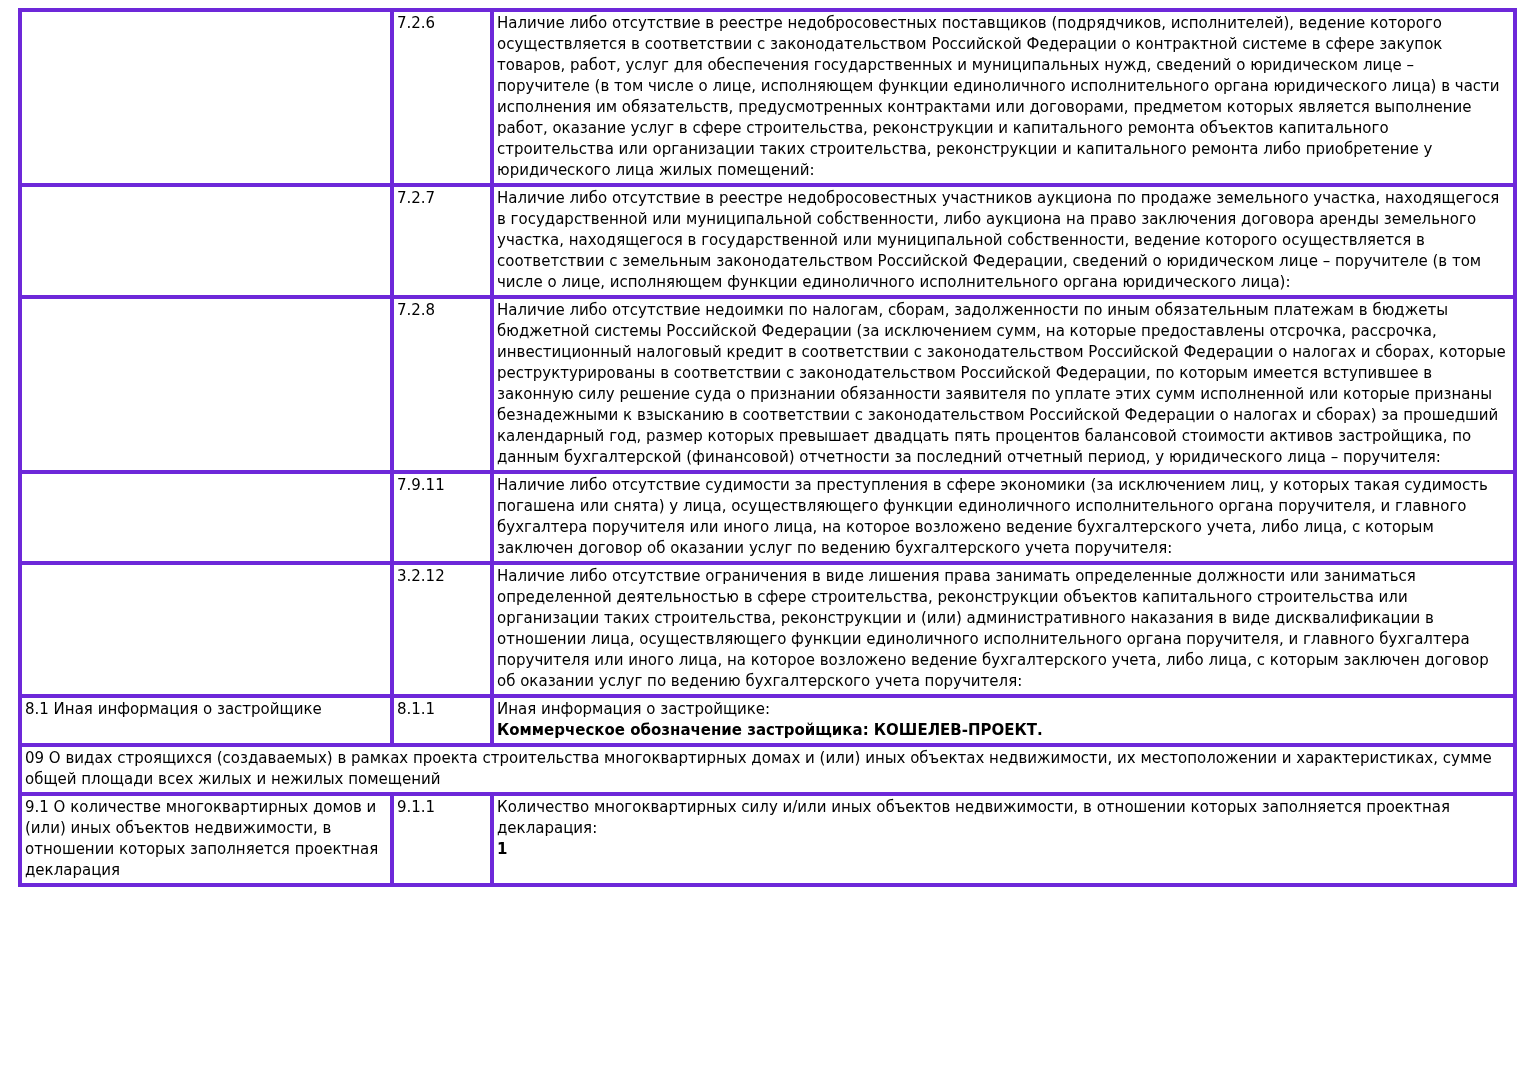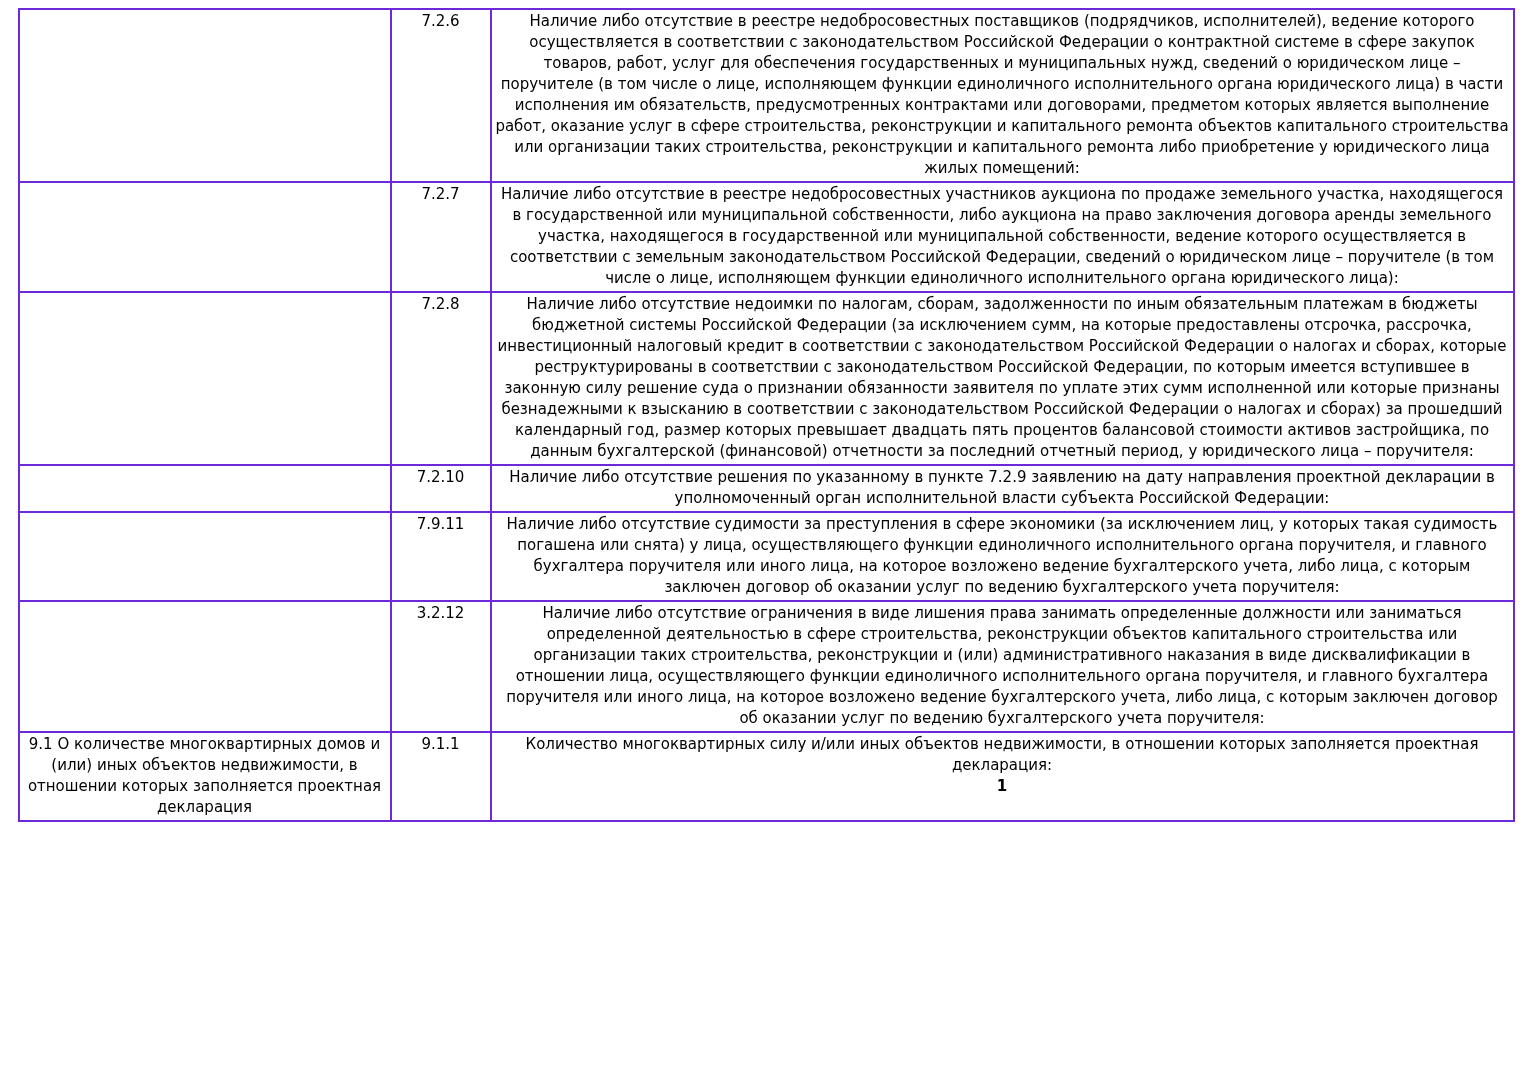--- a/index.html
+++ b/index.html
@@ -17,26 +17,25 @@
   }
   .page {
     padding: 8px 16px 0 18px;
   }
   table.decl {
     border-collapse: collapse;
     table-layout: fixed;
     width: 1495px;
   }
   table.decl td {
-    border: 2px solid #6d28d9;
+    border: 4px solid #6d28d9;
     padding: 1px 4px 2px 3px;
     vertical-align: top;
     line-height: 21px;
     word-wrap: break-word;
-    text-align: center;
   }
   col.c1 { width: 372px; }
   col.c2 { width: 100px; }
   col.c3 { width: 1023px; }
   td.num {
     vertical-align: middle;
   }
   td.section {
     padding-left: 3px;
   }
@@ -68,40 +67,46 @@
         <td class="text">Наличие либо отсутствие в реестре недобросовестных участников аукциона по продаже земельного участка, находящегося в государственной или муниципальной собственности, либо аукциона на право заключения договора аренды земельного участка, находящегося в государственной или муниципальной собственности, ведение которого осуществляется в соответствии с земельным законодательством Российской Федерации, сведений о юридическом лице – поручителе (в том числе о лице, исполняющем функции единоличного исполнительного органа юридического лица):</td>
       </tr>
 
       <tr>
         <td class="left"></td>
         <td class="num">7.2.8</td>
         <td class="text">Наличие либо отсутствие недоимки по налогам, сборам, задолженности по иным обязательным платежам в бюджеты бюджетной системы Российской Федерации (за исключением сумм, на которые предоставлены отсрочка, рассрочка, инвестиционный налоговый кредит в соответствии с законодательством Российской Федерации о налогах и сборах, которые реструктурированы в соответствии с законодательством Российской Федерации, по которым имеется вступившее в законную силу решение суда о признании обязанности заявителя по уплате этих сумм исполненной или которые признаны безнадежными к взысканию в соответствии с законодательством Российской Федерации о налогах и сборах) за прошедший календарный год, размер которых превышает двадцать пять процентов балансовой стоимости активов застройщика, по данным бухгалтерской (финансовой) отчетности за последний отчетный период, у юридического лица – поручителя:</td>
       </tr>
 
 
-      <tr>
-        <td class="left"></td>
-        <td class="num">7.2.10</td>
-        <td class="text">Наличие либо отсутствие решения по указанному в пункте 7.2.9 заявлению на дату направления проектной декларации в уполномоченный орган исполнительной власти субъекта Российской Федерации:</td>
-      </tr>
 
       <tr>
         <td class="left"></td>
         <td class="num">7.9.11</td>
         <td class="text">Наличие либо отсутствие судимости за преступления в сфере экономики (за исключением лиц, у которых такая судимость погашена или снята) у лица, осуществляющего функции единоличного исполнительного органа поручителя, и главного бухгалтера поручителя или иного лица, на которое возложено ведение бухгалтерского учета, либо лица, с которым заключен договор об оказании услуг по ведению бухгалтерского учета поручителя:</td>
       </tr>
 
       <tr>
         <td class="left"></td>
         <td class="num">3.2.12</td>
         <td class="text">Наличие либо отсутствие ограничения в виде лишения права занимать определенные должности или заниматься определенной деятельностью в сфере строительства, реконструкции объектов капитального строительства или организации таких строительства, реконструкции и (или) административного наказания в виде дисквалификации в отношении лица, осуществляющего функции единоличного исполнительного органа поручителя, и главного бухгалтера поручителя или иного лица, на которое возложено ведение бухгалтерского учета, либо лица, с которым заключен договор об оказании услуг по ведению бухгалтерского учета поручителя:</td>
       </tr>
 
 
+      <tr>
+        <td class="left">8.1 Иная информация о застройщике</td>
+        <td class="num">8.1.1</td>
+        <td class="text">
+          <div>Иная информация о застройщике:</div>
+          <div class="bold">Коммерческое обозначение застройщика: КОШЕЛЕВ-ПРОЕКТ.</div>
+        </td>
+      </tr>
 
+      <tr>
+        <td colspan="3" class="section">09 О видах строящихся (создаваемых) в рамках проекта строительства многоквартирных домах и (или) иных объектах недвижимости, их местоположении и характеристиках, сумме общей площади всех жилых и нежилых помещений</td>
+      </tr>
 
       <tr>
         <td class="left">9.1 О количестве многоквартирных домов и (или) иных объектов недвижимости, в отношении которых заполняется проектная декларация</td>
         <td class="num">9.1.1</td>
         <td class="text">
           <div>Количество многоквартирных силу и/или иных объектов недвижимости, в отношении которых заполняется проектная декларация:</div>
           <div class="bold">1</div>
         </td>
       </tr>
 

